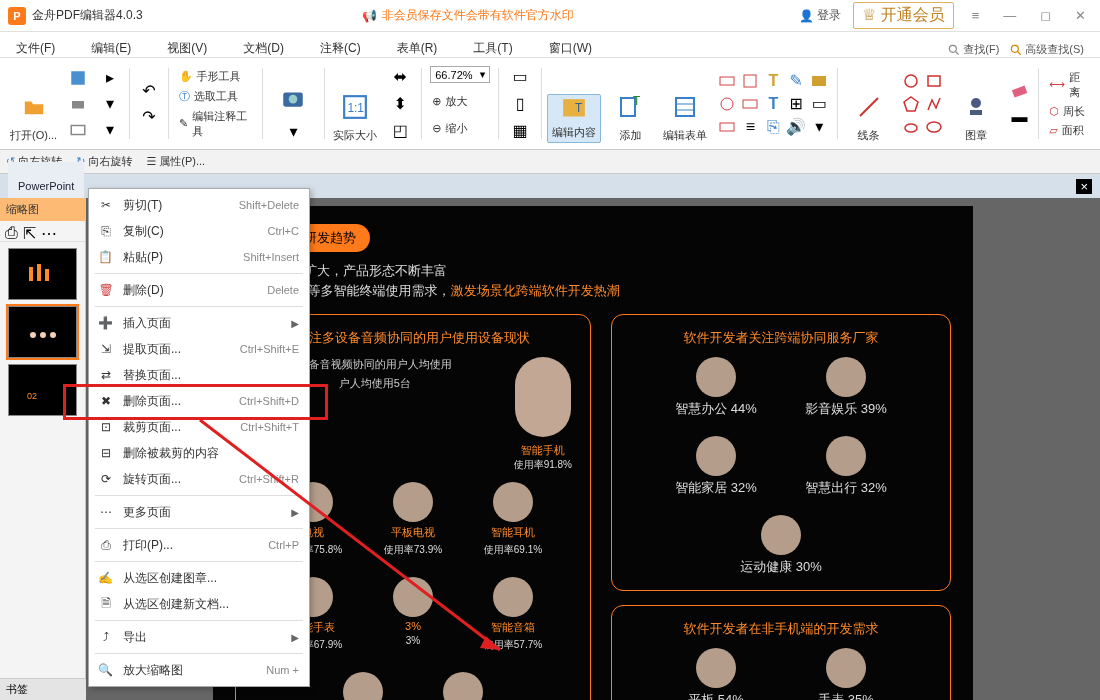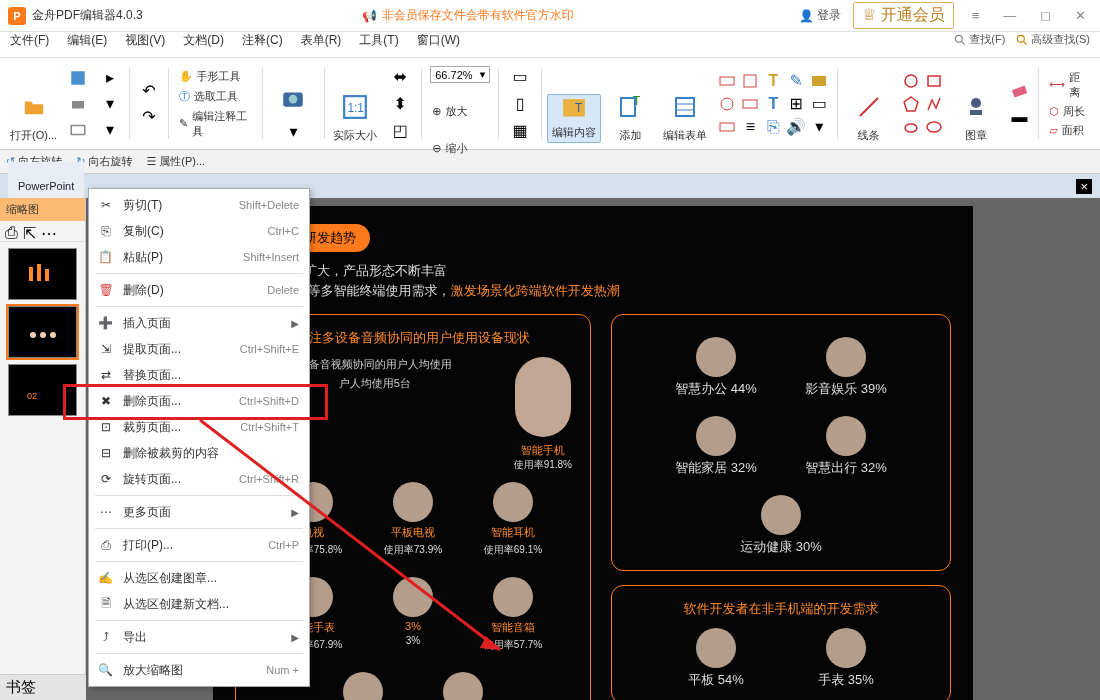--- a/index.html
+++ b/index.html
@@ -5,21 +5,21 @@
 * { box-sizing: border-box; margin: 0; padding: 0; font-family: "Microsoft YaHei", sans-serif; }
 body { width: 1100px; height: 700px; overflow: hidden; background: #f5f5f5; position: relative; }
 .titlebar { height: 32px; background: #fff; display: flex; align-items: center; padding: 0 8px; border-bottom: 1px solid #e0e0e0; }
 .logo { width: 18px; height: 18px; background: #ff7a1a; border-radius: 3px; margin-right: 6px; display:flex; align-items:center; justify-content:center; color:#fff; font-size:11px; font-weight:bold; }
 .app-title { font-size: 12px; color: #333; }
 .watermark-note { margin-left: 220px; color: #ff7a1a; font-size: 12px; display:flex; align-items:center; gap:4px;}
 .title-right { margin-left: auto; display: flex; align-items: center; gap: 12px; }
 .title-btn { font-size: 12px; color: #555; display:flex; align-items:center; gap:3px; cursor:pointer; }
 .vip-btn { border:1px solid #e0b060; color:#c08020; padding:2px 8px; border-radius:2px; font-size:16px; }
 .win-ctrl { font-size: 13px; color:#888; padding:0 6px; cursor:pointer; }
-.menubar { height: 26px; background: #fff; display: flex; align-items: flex-start; padding: 0 10px; gap: 18px; font-size: 12px; color: #333; border-bottom:1px solid #e0e0e0; }
+.menubar { height: 26px; background: #fff; display: flex; align-items: flex-end; padding: 0 16px; gap: 36px; font-size: 12px; color: #333; border-bottom:1px solid #e0e0e0; }
 .menubar-right { margin-left:auto; display:flex; gap:10px; align-items:center;}
 .search-btn { display:flex; align-items:center; gap:2px; font-size:11px; color:#555;}
 .search-icon-sm{ width:14px; height:14px; }
 .toolbar { height: 92px; background: #fff; display: flex; align-items: stretch; padding: 4px 6px; gap: 2px; border-bottom:1px solid #ccc; }
 .tool-group { display: flex; flex-direction: column; align-items:center; justify-content:flex-end; padding:2px 4px; gap:2px; }
 .tool-group.big { width:56px; }
 .tool-big-icon { width:38px; height:38px; display:flex; align-items:center; justify-content:center; }
 .tool-label { font-size:11px; color:#333; white-space:nowrap; }
 .tool-col { display:flex; flex-direction:column; gap:2px; justify-content:center; padding:0 2px;}
 .tool-mini { width:26px; height:24px; display:flex; align-items:center; justify-content:center; cursor:pointer;}
@@ -65,21 +65,21 @@
 .small-grid{ display:flex; gap:20px; justify-content:center; margin-top:10px; flex-wrap:wrap;}
 .ctx-menu{ position:absolute; top:188px; left:88px; width:222px; background:#fff; border:1px solid #aaa; box-shadow:2px 2px 6px rgba(0,0,0,.25); z-index:50; font-size:12px; color:#333; padding:3px 0;}
 .ctx-row{ display:flex; align-items:center; padding:4px 10px 4px 8px; gap:8px; cursor:pointer;}
 .ctx-icon{ width:18px; height:18px; display:flex; align-items:center; justify-content:center; flex-shrink:0;}
 .ctx-label{ flex:1;}
 .ctx-short{ color:#888; font-size:11px;}
 .ctx-arrow{ color:#666; font-size:10px;}
 .ctx-sep{ height:1px; background:#ddd; margin:3px 6px;}
 .red-box{ position:absolute; border:3px solid #e02020; z-index:60; pointer-events:none;}
 .red-arrow{ position:absolute; z-index:61; pointer-events:none;}
-.book签{ position:absolute; bottom:0; left:0; width:86px; background:#e4e4e4; border-top:1px solid #ccc; font-size:15px; padding:3px 6px; z-index:5;margin-top:20px;}
+.book签{ position:absolute; bottom:0; left:0; width:86px; background:#e4e4e4; border-top:1px solid #ccc; font-size:11px; padding:3px 6px; z-index:5;margin-top:20px;}
 .folder-svg{ fill:#f0a030;}
 .ic{ width:22px; height:22px;}
 </style>
 </head>
 <body>
 
 <div class="titlebar">
   <div class="logo">P</div>
   <div class="app-title">金舟PDF编辑器4.0.3</div>
   <div class="watermark-note">
@@ -196,21 +196,21 @@
         </svg>
       </div>
     <div class="tool-label">实际大小</div>
   </div>
   <div style="display:flex; flex-direction:column; justify-content:center; gap:3px; padding:0 4px;">
     <div class="tool-mini">⬌</div>
     <div class="tool-mini">⬍</div>
     <div class="tool-mini">◰</div>
   </div>
   <div class="vsep"></div>
-  <div style="display:flex; flex-direction:column; gap:20px; padding:4px;">
+  <div style="display:flex; flex-direction:column; gap:10px; padding:4px;">
     <div class="zoom-box">
         <span>66.72%</span>
         <span>▾</span>
       </div>
     <div class="tool-row">
         <span>⊕</span>
         <span>放大</span>
       </div>
     <div class="tool-row">
         <span>⊖</span>
@@ -480,20 +480,21 @@
                 <div class="dev-icon"></div>
               </div>
               <div class="dev-item">
                 <div class="dev-icon"></div>
               </div>
             </div>
         </div>
 
         <div style="display:flex; flex-direction:column; gap:14px;">
           <div class="panel right">
+            <div class="panel-title">软件开发者关注跨端协同服务厂家</div>
             <div class="dev-grid" id="svc1">
                 <div class="svc-item">
                   <div class="dev-icon"></div>
                   <div class="svc-label">智慧办公 44%</div>
                 </div>
                 <div class="svc-item">
                   <div class="dev-icon"></div>
                   <div class="svc-label">影音娱乐 39%</div>
                 </div>
                 <div class="svc-item">

